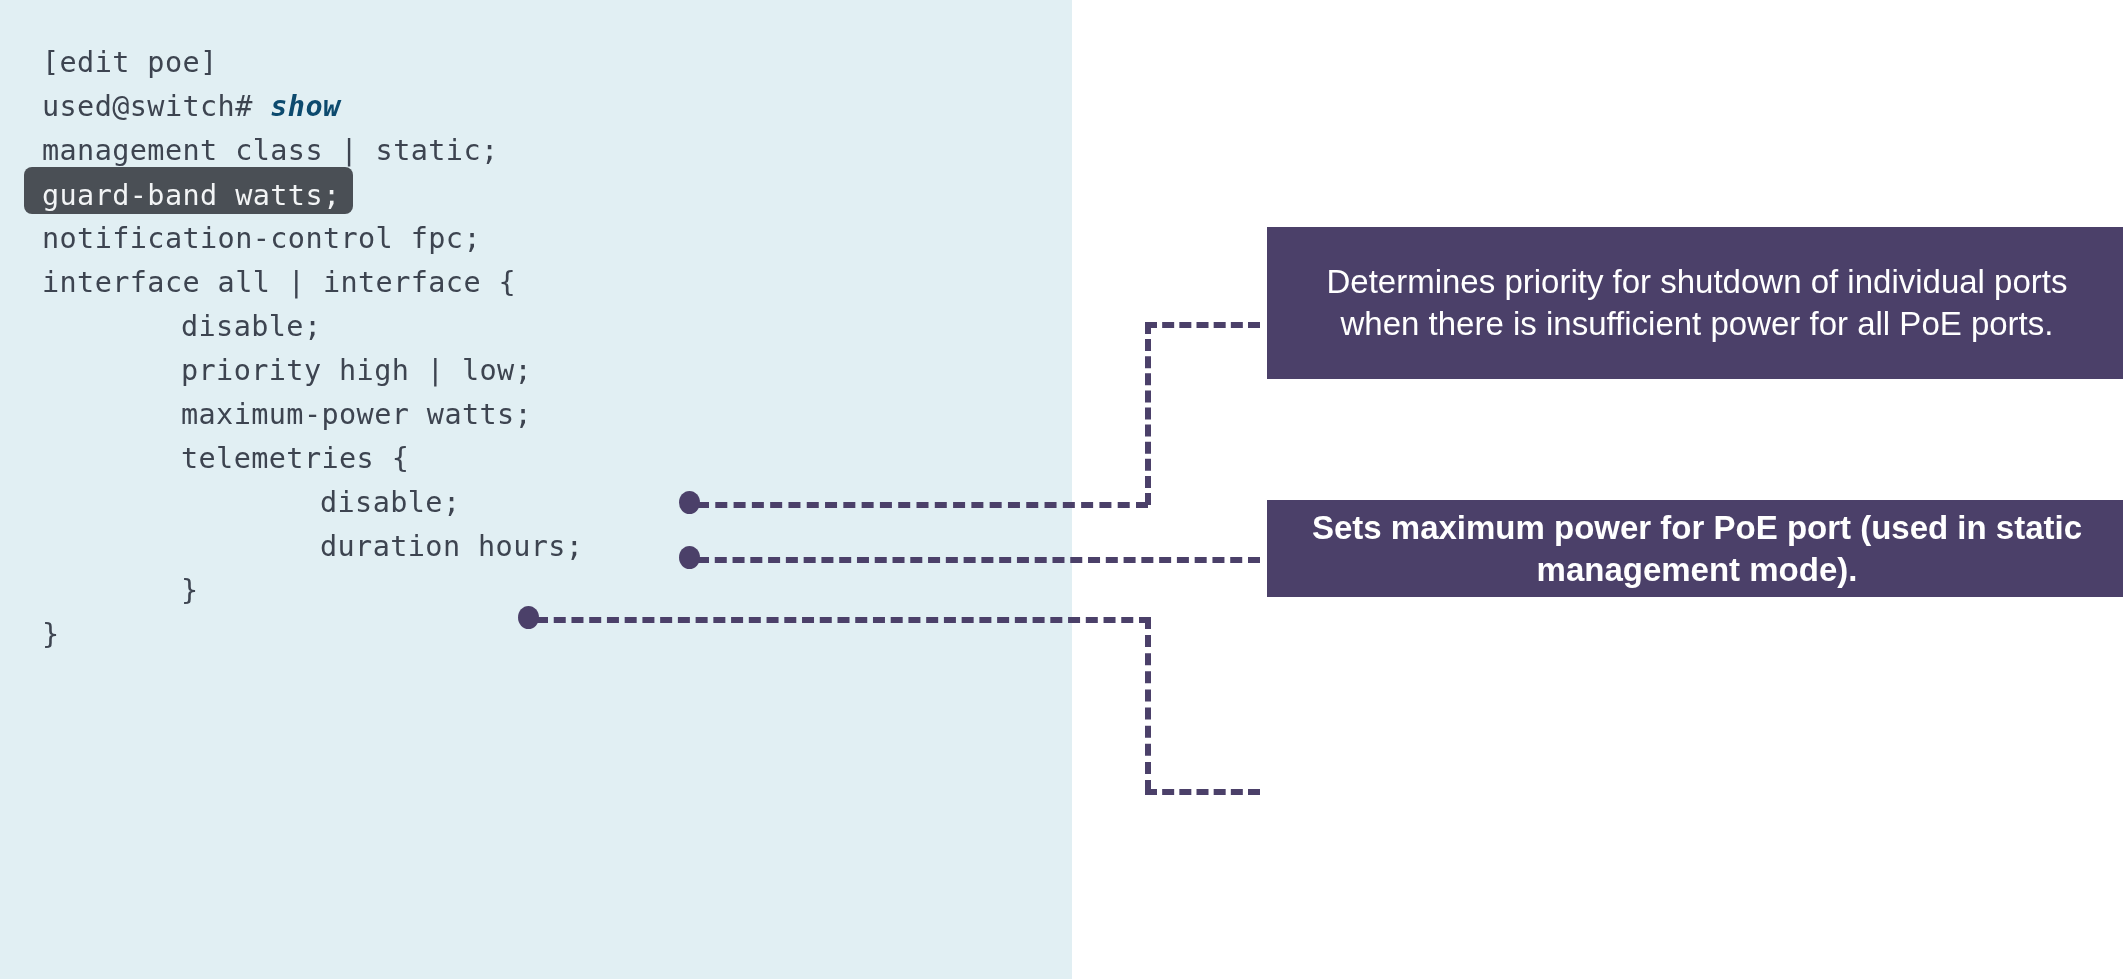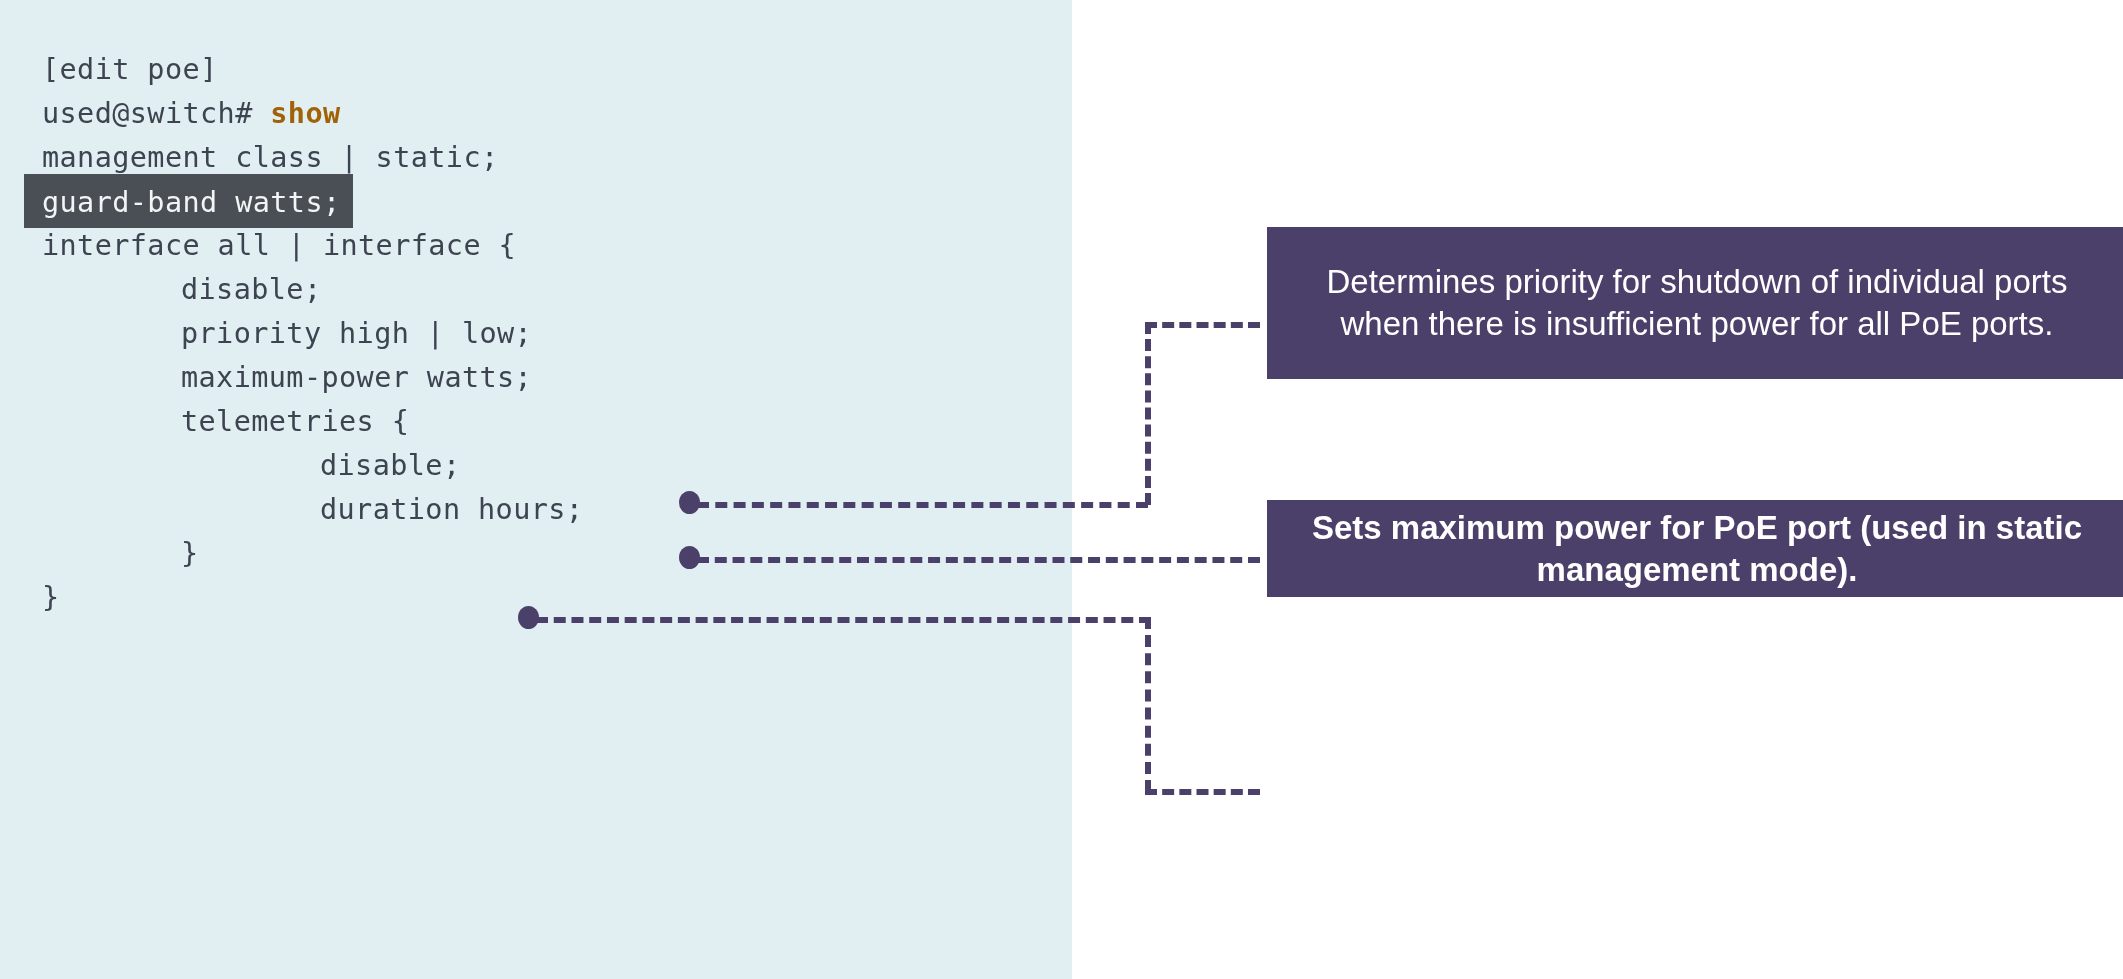--- a/index.html
+++ b/index.html
@@ -23,51 +23,53 @@
     left: 0;
     top: 0;
     width: 1072px;
     height: 979px;
     background: #e1eff3;
   }
 
   #code-block {
     position: absolute;
     left: 42px;
-    top: 48px;
+    top: 41px;
     width: 1010px;
   }
 
   .code-line {
     position: relative;
     height: 44px;
     line-height: 44px;
     font-family: "DejaVu Sans Mono", "Liberation Mono", monospace;
     font-size: 28.5px;
     letter-spacing: 0.4px;
     color: #3d4450;
     white-space: pre;
   }
   .code-line.bold-cmd .kw {
     font-weight: bold;
-    color: #a16207;
+    color: #0c4a6e;
+    font-style: italic;
   }
   .code-line.indent-1 { padding-left: 139px; }
   .code-line.indent-2 { padding-left: 278px; }
 
   .code-line.highlighted {
     display: inline-block;
     background: #4a4f55;
     color: #f2f4f5;
     padding: 0 12px 0 0;
     margin-left: -18px;
     padding-left: 18px;
-    height: 54px;
+    height: 47px;
     line-height: 57px;
     box-sizing: border-box;
+    border-radius: 8px;
   }
   .hl-wrap {
     height: 57px;
     margin-top: -6px;
     margin-bottom: -7px;
   }
 
   
   .dot {
     position: absolute;
@@ -141,20 +143,21 @@
       <div class="code-line">[edit poe]</div>
 
       <div class="code-line bold-cmd"><span>used@switch# </span><span class="kw">show</span></div>
 
       <div class="code-line">management class | static;</div>
 
       <div class="hl-wrap">
         <div class="code-line highlighted">guard-band watts;</div>
       </div>
 
+      <div class="code-line">notification-control fpc;</div>
 
       <div class="code-line">interface all | interface {</div>
 
       <div class="code-line indent-1">disable;</div>
 
       <div class="code-line indent-1">priority high | low;</div>
 
       <div class="code-line indent-1">maximum-power watts;</div>
 
       <div class="code-line indent-1">telemetries {</div>

